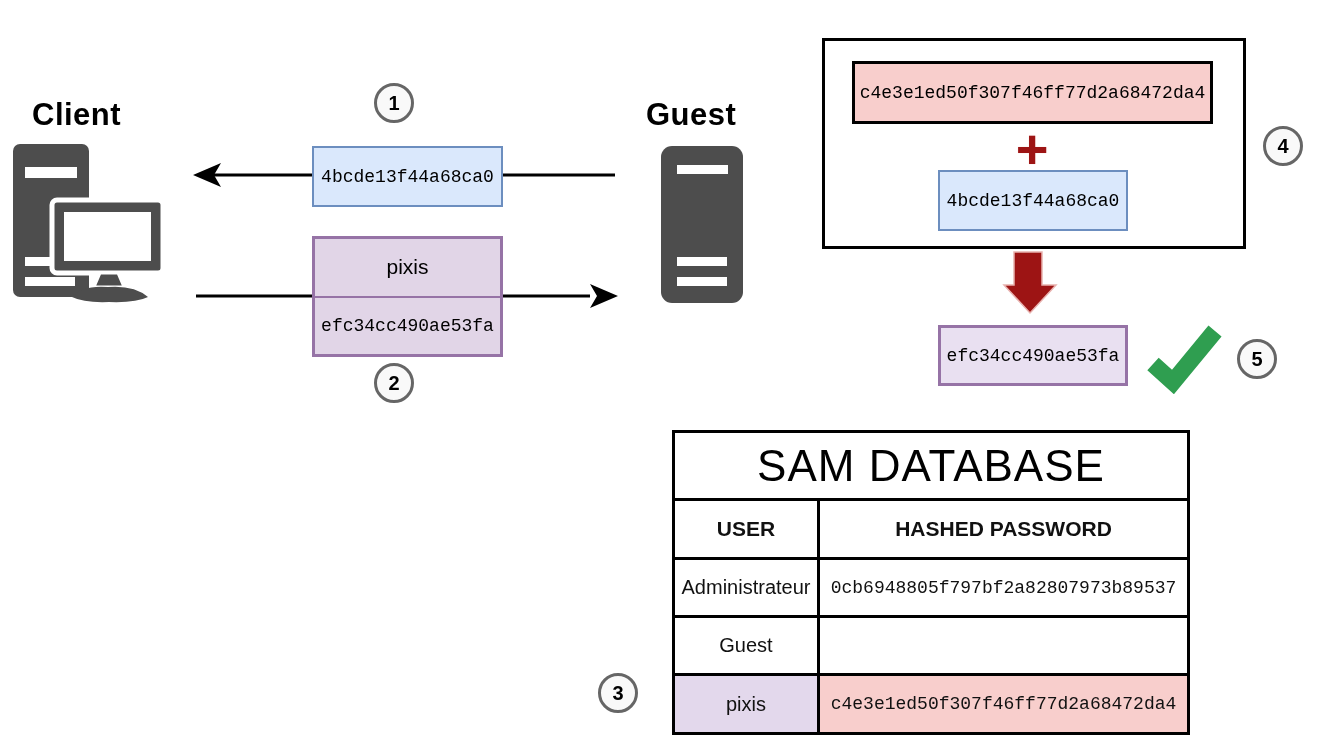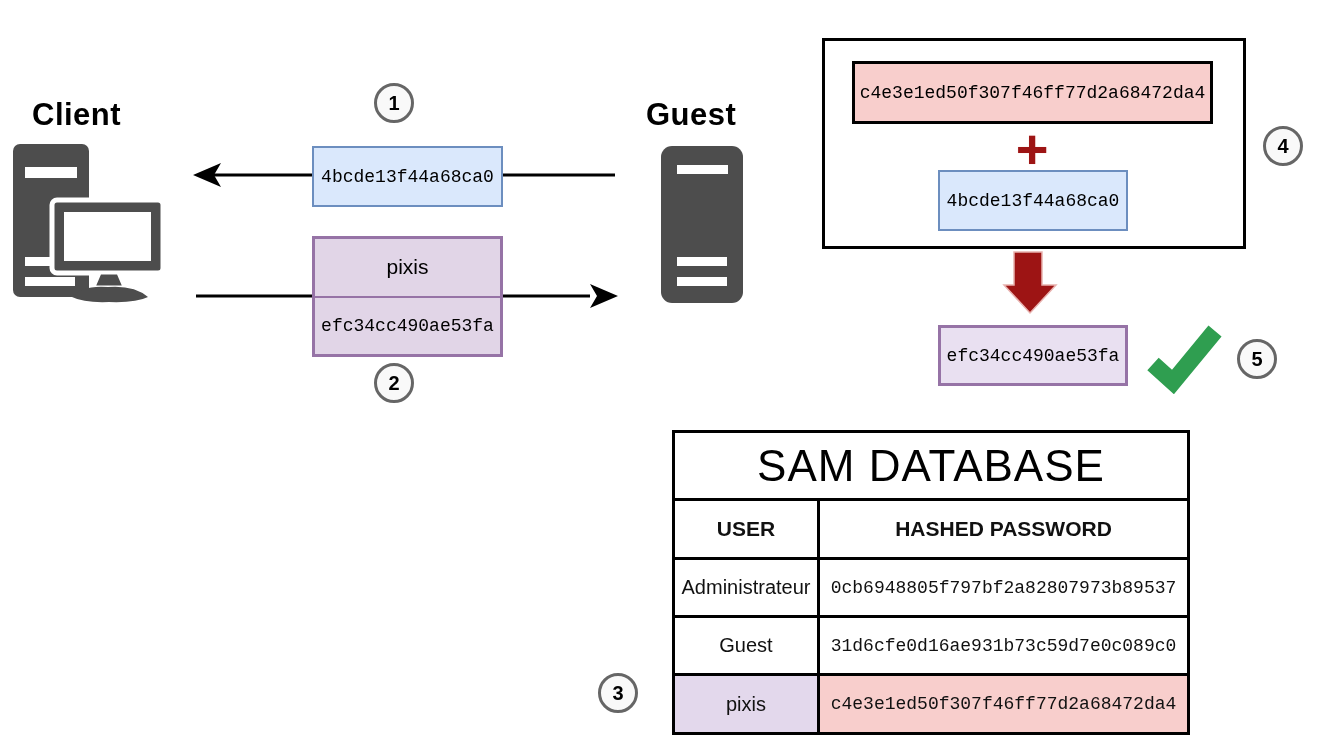--- a/index.html
+++ b/index.html
@@ -121,21 +121,20 @@
     <div class="sam-row sam-header">
       <div class="sam-cell-user">USER</div>
       <div class="sam-cell-hash">HASHED PASSWORD</div>
     </div>
     <div class="sam-row sam-data">
       <div class="sam-cell-user">Administrateur</div>
       <div class="sam-cell-hash mono">0cb6948805f797bf2a82807973b89537</div>
     </div>
     <div class="sam-row sam-data">
       <div class="sam-cell-user">Guest</div>
-      <div class="sam-cell-hash mono">31d6cfe0d16ae931b73c59d7e0c089c0</div>
     </div>
     <div class="sam-row sam-data row-highlight" style="height:56px;">
       <div class="sam-cell-user">pixis</div>
       <div class="sam-cell-hash mono">c4e3e1ed50f307f46ff77d2a68472da4</div>
     </div>
   </div>
   <div class="badge" style="left:598px;top:673px;">3</div>
 
 </div>
 

